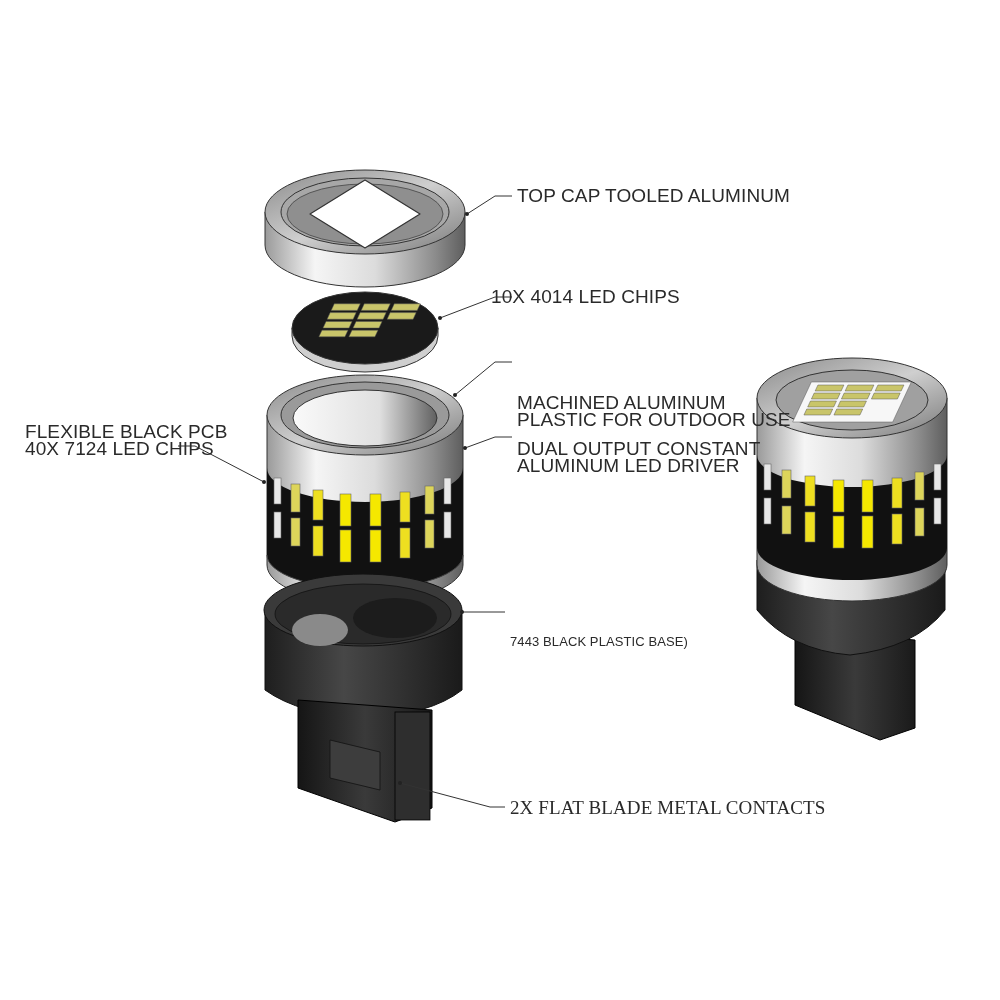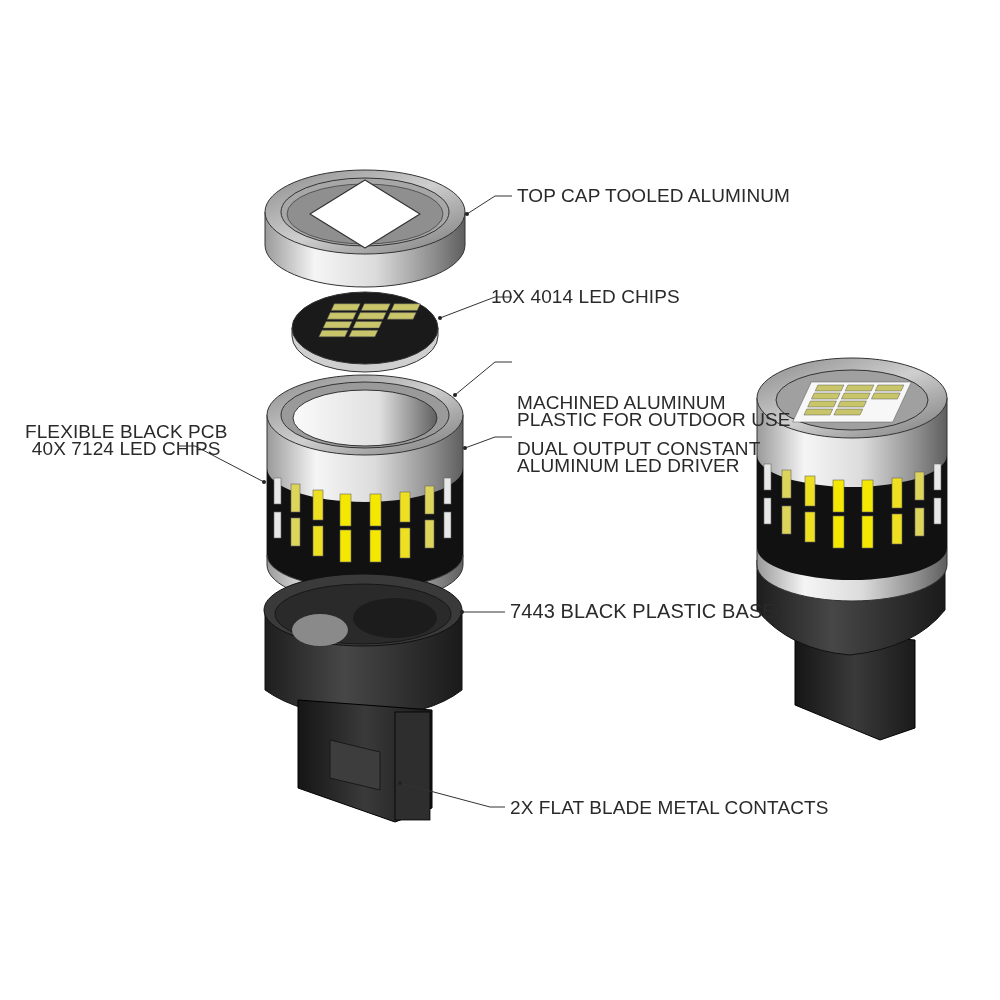--- a/index.html
+++ b/index.html
@@ -185,22 +185,22 @@
   <span>10X 4014 LED CHIPS</span>
 </div>
 <div class="label" style="left:517px; top:354px;margin-top:40px;">
   <span class="line2">MACHINED ALUMINUM</span>
   <span class="line2">PLASTIC FOR OUTDOOR USE</span>
 </div>
 <div class="label" style="left:517px; top:440px;">
   <span class="line2">DUAL OUTPUT CONSTANT</span>
   <span class="line2">ALUMINUM LED DRIVER</span>
 </div>
-<div class="label" style="left:25px; top:423px;text-align:center;">
+<div class="label" style="left:25px; top:423px;">
   <span class="line2">FLEXIBLE BLACK PCB</span>
   <span class="line2">40X 7124 LED CHIPS</span>
 </div>
-<div class="label" style="left:510px; top:603px; font-size:20px;">
+<div class="label" style="left:510px; top:633px; font-size:13px;">
   <span>7443 BLACK PLASTIC BASE)</span>
 </div>
-<div class="label" style="left:510px; top:799px;">
+<div class="label" style="left:510px; top:799px;font-family:Liberation Serif, serif;">
   <span>2X FLAT BLADE METAL CONTACTS</span>
 </div>
 
 </body></html>

